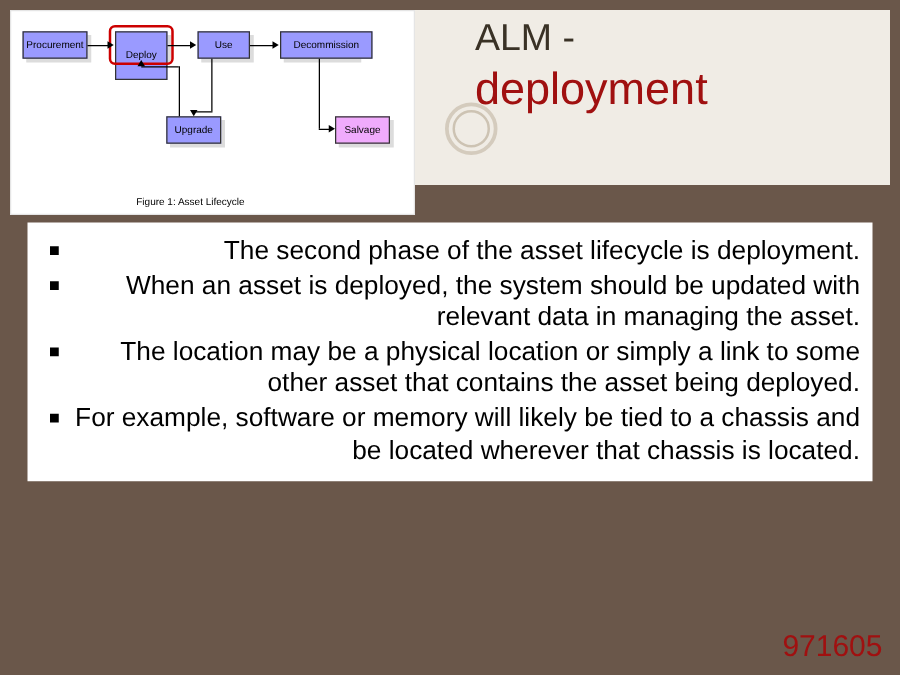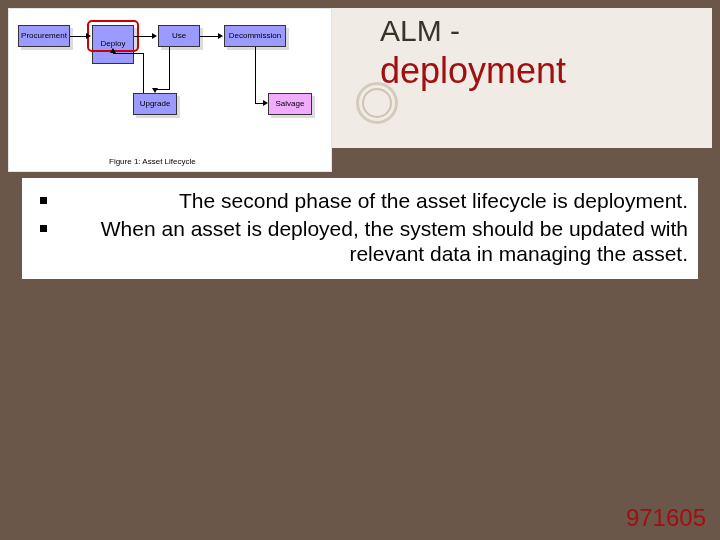--- a/index.html
+++ b/index.html
@@ -158,21 +158,21 @@
 
   <div class="dnode blue" style="top:16px;left:9px;width:52px;height:22px">
       <span>Procurement</span>
     </div>
   <div class="dnode blue" style="top:16px;left:83px;width:42px;height:39px">
       <span>Deploy</span>
     </div>
   <div class="dnode blue" style="top:16px;left:149px;width:42px;height:22px">
       <span>Use</span>
     </div>
-  <div class="dnode blue" style="top:16px;left:215px;width:62px;height:22px">
+  <div class="dnode blue" style="top:16px;left:215px;width:74px;height:22px">
       <span>Decommission</span>
     </div>
   <div class="dnode blue" style="top:84px;left:124px;width:44px;height:22px">
       <span>Upgrade</span>
     </div>
   <div class="dnode pink" style="top:84px;left:259px;width:44px;height:22px">
       <span>Salvage</span>
     </div>
 
   <div class="deploy-highlight" style="top:11px;left:78px;width:52px;height:32px"></div>
@@ -202,16 +202,18 @@
 
 <div class="title-block">
   <div class="title-line1">ALM -</div>
   <div class="title-line2">deployment</div>
 </div>
 
 <div class="content">
   <ul class="bullets">
     <li><span>The second phase of the asset lifecycle is deployment.</span></li>
     <li><span>When an asset is deployed, the system should be updated with relevant data in managing the asset.</span></li>
+    <li><span>The location may be a physical location or simply a link to some other asset that contains the asset being deployed.</span></li>
+    <li><span>For example, software or memory will likely be tied to a chassis and be located wherever that chassis is located.</span></li>
   </ul>
 </div>
 
 <div class="footer-num">971605</div>
 
 </body></html>

